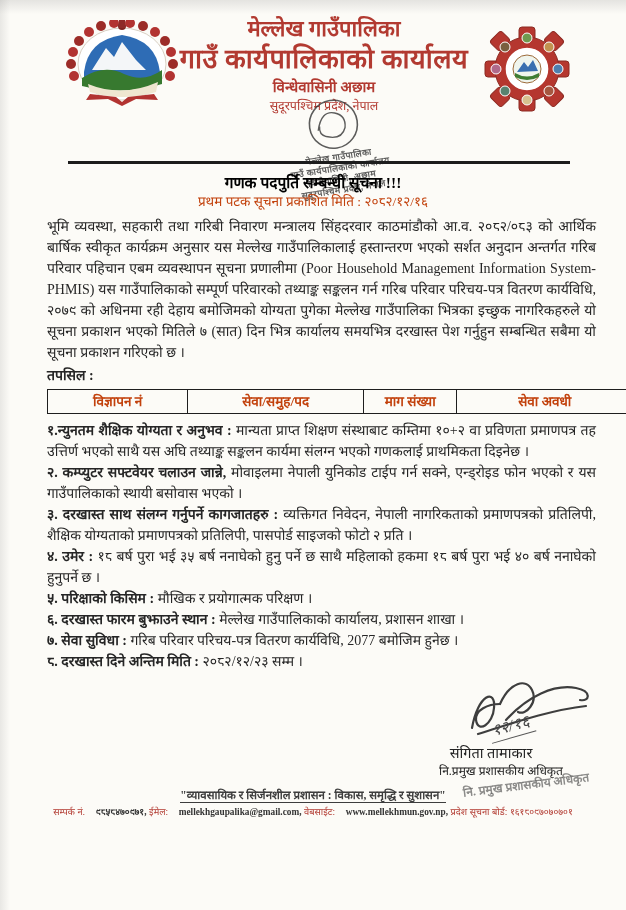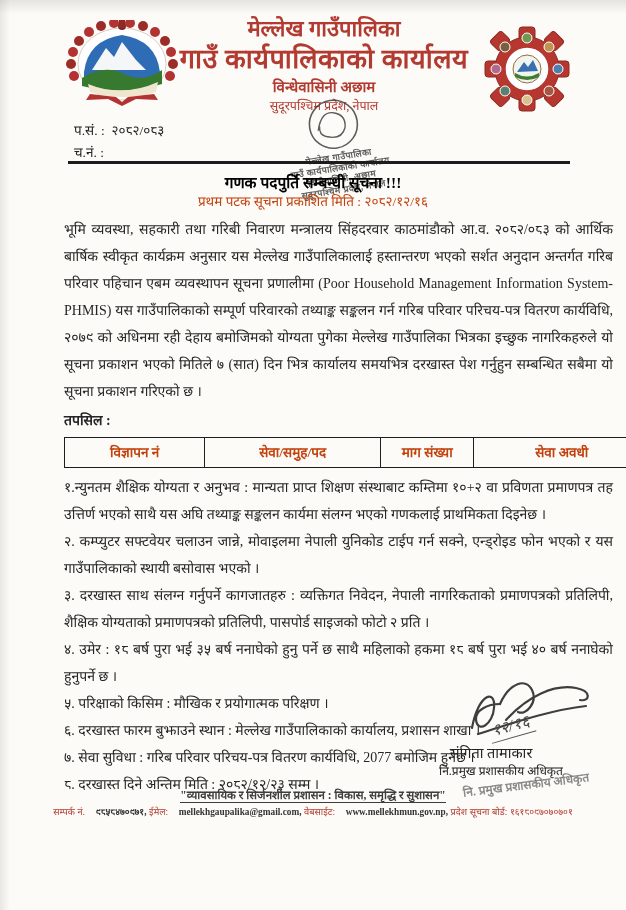--- a/index.html
+++ b/index.html
@@ -35,33 +35,33 @@
   .stamp .st-line{font-size:9px;font-weight:bold;line-height:11px;letter-spacing:.4px;
     font-family:"Liberation Sans","DejaVu Sans",sans-serif;}
   .stamp svg{display:block;margin:0 auto 2px auto;}
 
   
   .notice-title{position:absolute;left:0;top:171px;width:100%;text-align:center;
     font-size:15.5px;font-weight:bold;color:#000000;}
   .notice-date{position:absolute;left:0;top:192px;width:100%;text-align:center;
     font-size:13.5px;color:#c2410c;}
 
-  .content{position:absolute;left:64px;top:216px;width:549px;font-size:14px;line-height:27px;
+  .content{position:absolute;left:47px;top:216px;width:549px;font-size:14px;line-height:21px;
     text-align:justify;color:#262626;}
   .tapasil{font-weight:bold;margin-top:2px;}
 
   table.spec{border-collapse:collapse;margin:3px 0 6px 0;width:586px;
     font-size:13.5px;color:#c2410c;}
   table.spec td,table.spec th{border:1.4px solid #1e1e1e;padding:1px 4px;text-align:center;
     font-weight:normal;height:20px;}
   table.spec th{font-weight:bold;}
   .c0{width:24%;} .c1{width:30%;} .c2{width:16%;} .c3{width:30%;}
 
   .item{margin:0;}
-  .item b{font-weight:normal;margin-top:36px;}
+  .item b{font-weight:bold;margin-top:36px;}
 
   
   .sigblock{position:absolute;left:396px;top:676px;width:220px;text-align:center;color:#222;}
   .sig-svg{position:absolute;left:64px;top:0;}
   .sig-date{position:absolute;left:92px;top:38px;transform:rotate(-16deg);
     font-size:16px;font-style:italic;color:#474747;border-bottom:1.6px solid #555;padding:0 4px 1px 4px;}
   .sig-name{position:absolute;left:0;top:66px;width:190px;font-size:14.5px;}
   .sig-desig{position:absolute;left:0;top:86px;width:210px;font-size:12px;}
   .sig-stamp{position:absolute;left:30px;top:100px;width:200px;transform:rotate(-7deg);
     font-size:12px;color:rgba(70,70,70,.62);font-weight:bold;}
@@ -135,29 +135,20 @@
     </svg>
   </div>
 
   <div class="head-center">
     <div class="head-muni">मेल्लेख गाउँपालिका</div>
     <div class="head-office">गाउँ कार्यपालिकाको कार्यालय</div>
     <div class="head-addr1">विन्धेवासिनी अछाम</div>
     <div class="head-addr2">सुदूरपश्चिम प्रदेश, नेपाल</div>
   </div>
 
-  <div class="refs">
-    <div class="row">
-      <span>प.सं. :</span>&nbsp;
-      <span>२०८२/०८३</span>
-    </div>
-    <div class="row">
-      <span>च.नं. :</span>
-    </div>
-  </div>
 
   <div class="stamp">
     <svg width="52" height="52" viewBox="0 0 52 52">
       <circle cx="26" cy="26" r="24" fill="none" stroke="#3a3a3a" stroke-width="1.6"></circle>
       <path d="M10 30 Q16 10 29 15 Q40 19 37 31 Q32 43 17 37 Q10 34 12 26" fill="none" stroke="#3a3a3a" stroke-width="1.4"></path>
     </svg>
     <div class="st-line">मेल्लेख गाउँपालिका</div>
     <div class="st-line">गाउँ कार्यपालिकाको कार्यालय</div>
     <div class="st-line">विन्धेवासिनी, अछाम</div>
     <div class="st-line">सुदूरपश्चिम प्रदेश, नेपाल</div>

